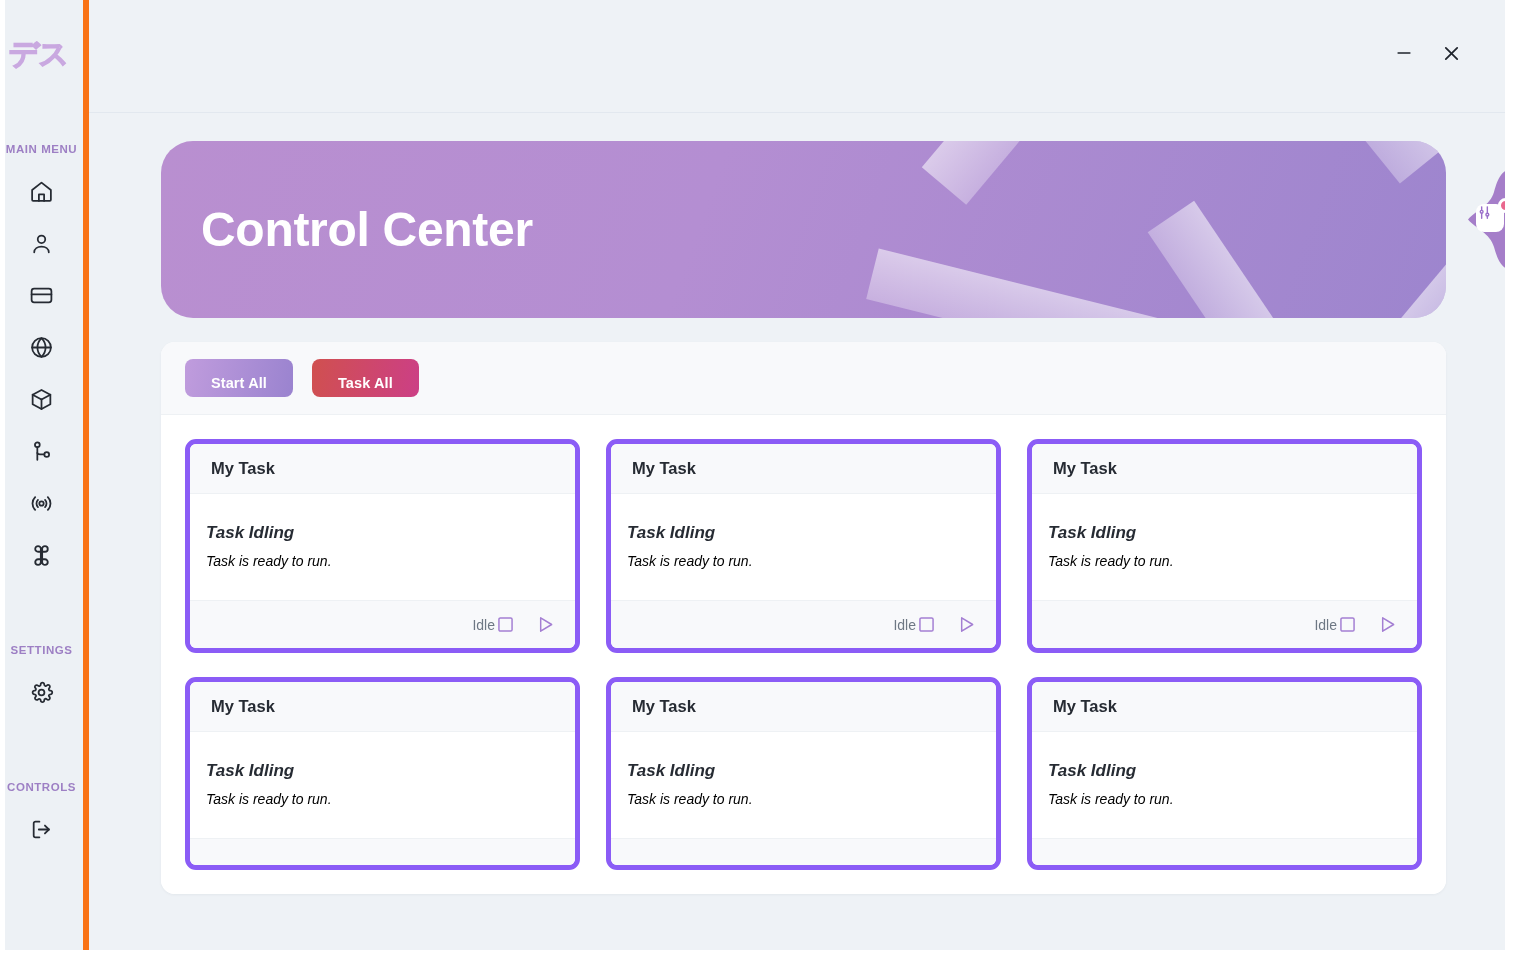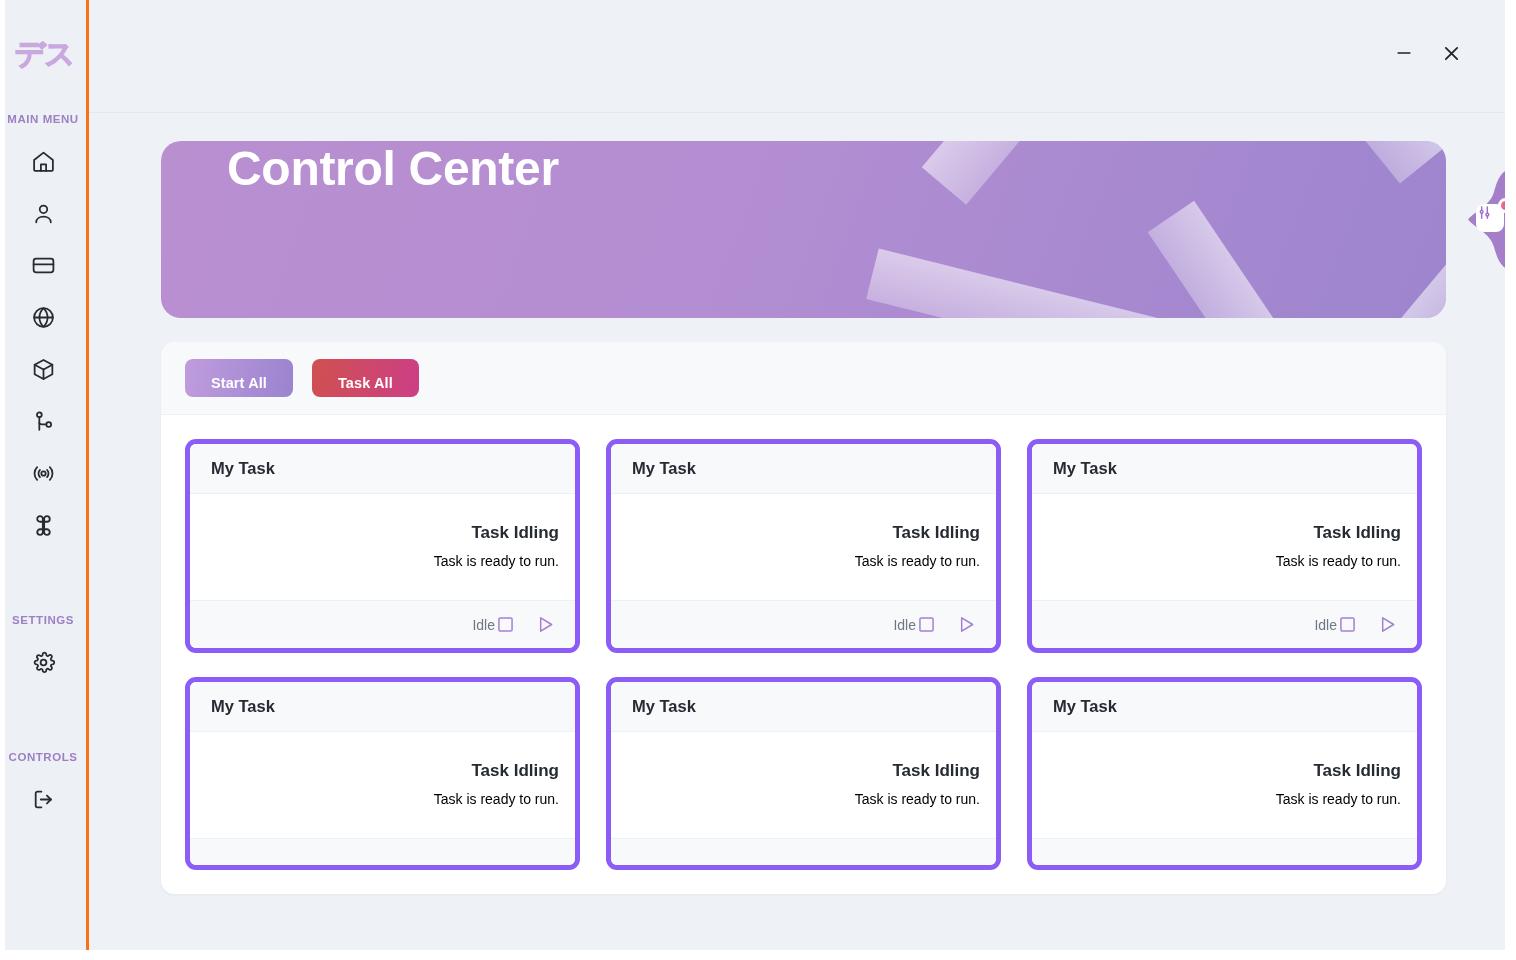--- a/index.html
+++ b/index.html
@@ -19,25 +19,25 @@
     background: #eef2f6;
     display: flex;
     overflow: hidden;
   }
 
   
   .sidebar {
     width: 89px;
     height: 960px;
     background: #edf1f5;
-    border-right: 3px solid #f97316;
+    border-right: 6px solid #f97316;
     flex: 0 0 89px;
     display: flex;
     flex-direction: column;
-    align-items: flex-start;
+    align-items: flex-end;
     position: relative;
     z-index: 5;
   }
 
   .logo-box {
     width: 89px;
     height: 113px;
     display: flex;
     align-items: center;
     justify-content: center;
@@ -55,20 +55,21 @@
     text-shadow: 0 1px 0 #f3ebfa;
   }
 
   .nav-section-label {
     font-size: 11.5px;
     font-weight: 700;
     color: #9d7fc4;
     letter-spacing: 0.55px;
     width: 100%;
     text-align: center;
+    margin-top: 30px;
     margin-bottom: 10px;
   }
   .nav-section-label.settings-label { margin-top: 63px; }
   .nav-section-label.controls-label { margin-top: 63px; }
 
   .nav-list { width: 100%; display: flex; flex-direction: column; align-items: center; }
 
   .nav-item {
     width: 52px;
     height: 52px;
@@ -117,26 +118,26 @@
     flex: 1;
     padding: 28px 70px 0 72px;
     overflow: hidden;
     position: relative;
   }
 
   
   .banner {
     position: relative;
     height: 177px;
-    border-radius: 20px;
+    border-radius: 32px;
     background: linear-gradient(110deg, #b98fd0 0%, #b48ed2 42%, #9d85ce 100%);
     overflow: hidden;
     display: flex;
-    align-items: flex-start;
-    padding-left: 66px;
+    align-items: center;
+    padding-left: 40px;
   }
   .banner-title {
     font-size: 48px;
     font-weight: 700;
     color: #ffffff;
     letter-spacing: -0.3px;
     position: relative;
     z-index: 2;
   }
   .stripe {
@@ -230,21 +231,22 @@
     background: #f8f9fb;
     padding: 15px 21px;
     font-size: 16.5px;
     font-weight: 700;
     color: #262b33;
     border-bottom: 1px solid #eef1f4;
   }
   .card-body {
     background: #ffffff;
     padding: 29px 16px 31px;
-    text-align: right;
+    text-align: left;
+    font-style: italic;
   }
   .card-status-title {
     font-size: 17px;
     font-weight: 700;
     color: #262b33;
     margin-bottom: 10px;
   }
   .card-status-sub {
     font-size: 14px;
     color: #000000;

